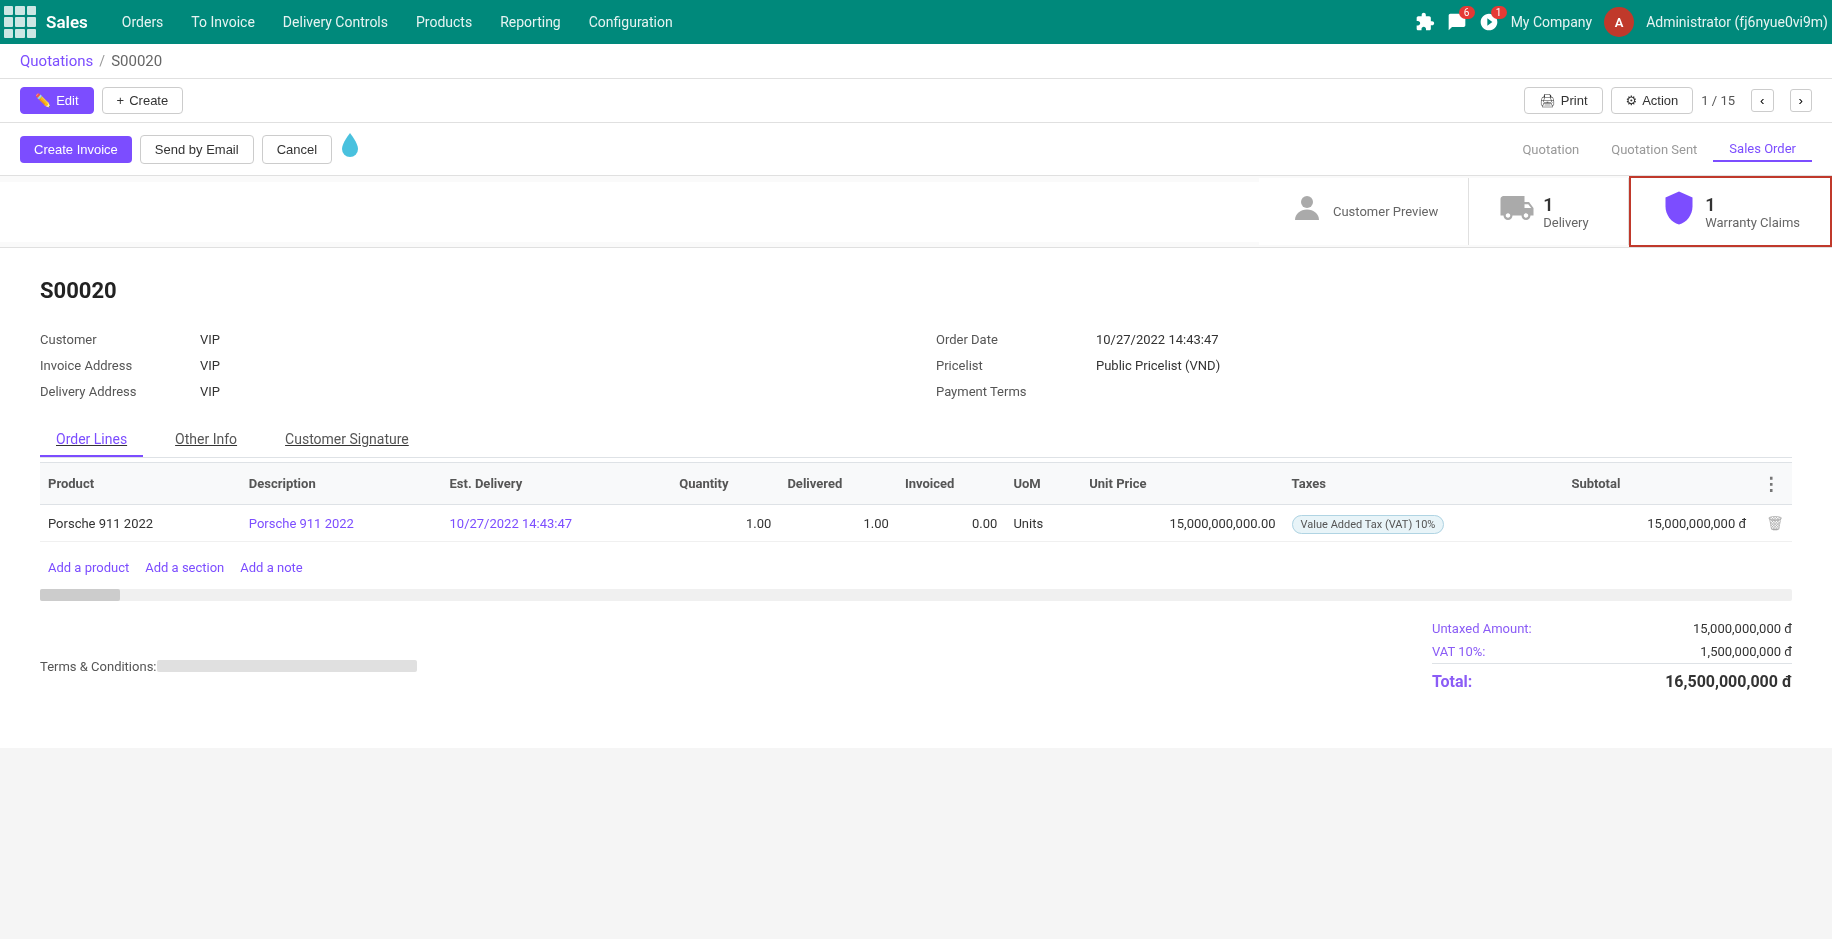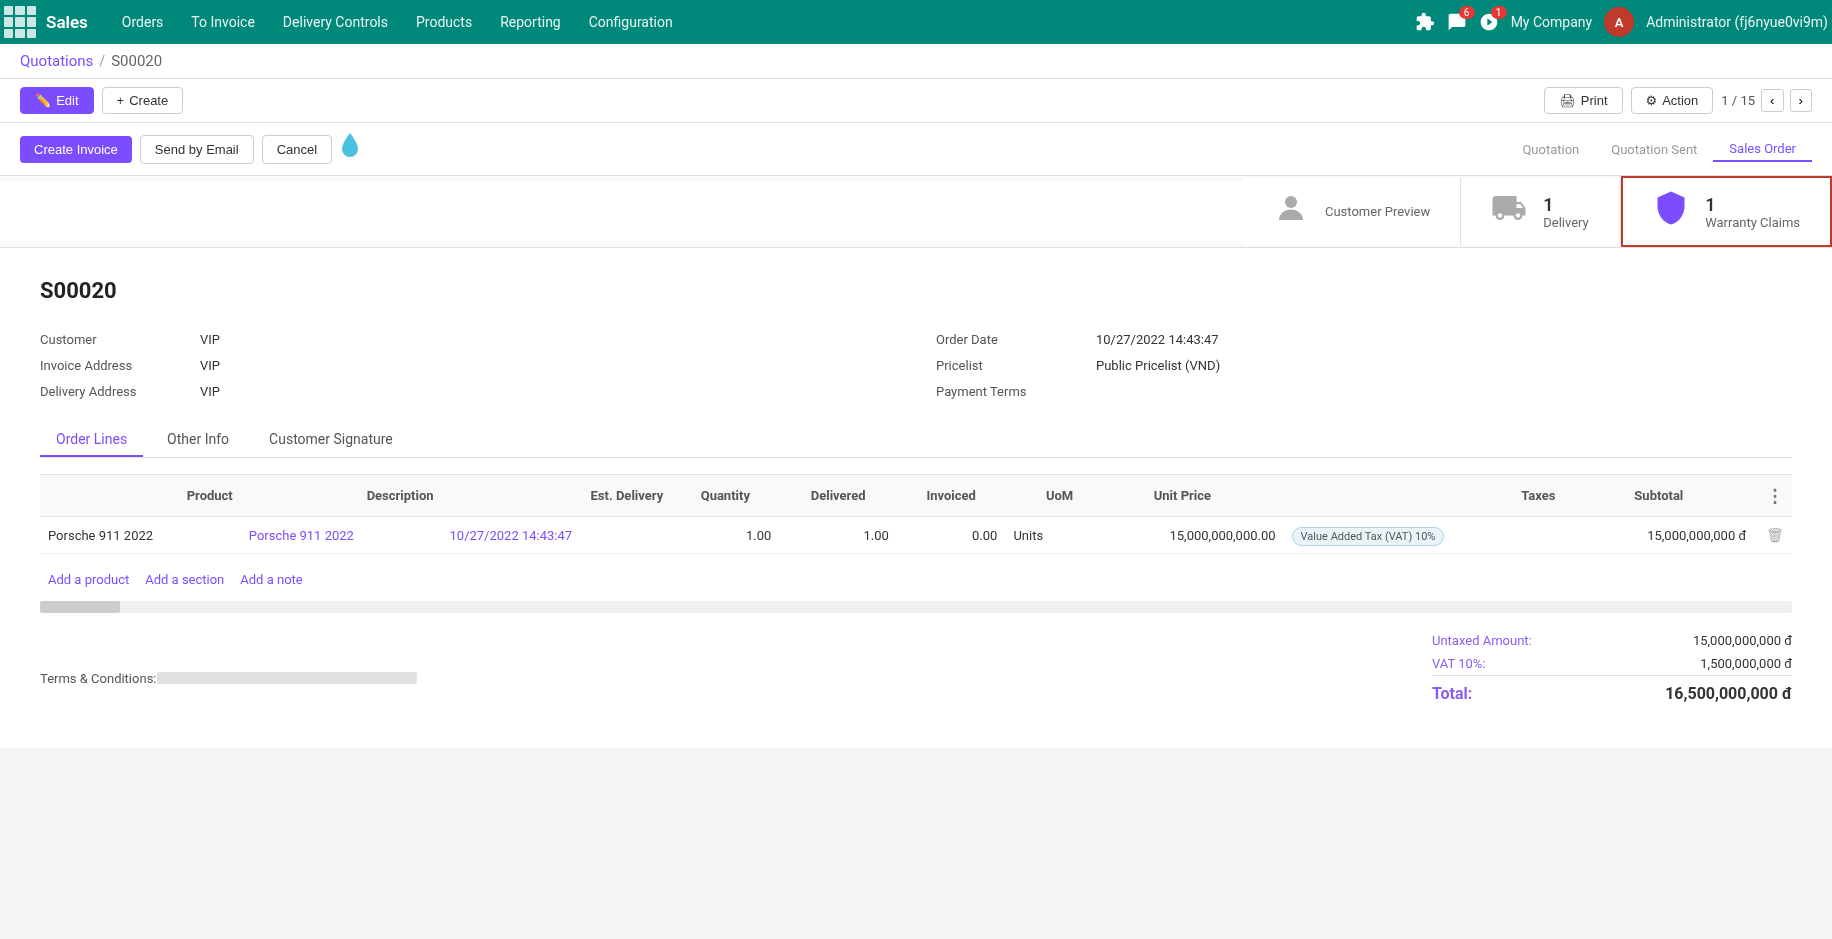--- a/index.html
+++ b/index.html
@@ -81,21 +81,21 @@
     }
     .btn {
       padding: 5px 14px; border-radius: 4px; border: 1px solid #ccc;
       cursor: pointer; font-size: 13px; display: inline-flex; align-items: center; gap: 5px;
       background: white; color: #333;
     }
     .btn-primary { background: #7c4dff; color: white; border-color: #7c4dff; }
     .btn-default { background: white; color: #333; border: 1px solid #ccc; }
     .btn-print { background: white; color: #333; border: 1px solid #ccc; }
     .btn-action { background: white; color: #333; border: 1px solid #ccc; }
-    .toolbar-right { margin-left: auto; display: flex; align-items: center; gap: 6px; }
+    .toolbar-right { margin-left: auto; display: flex; align-items: center; gap: 16px; }
     .page-nav-btn { border: 1px solid #ccc; background: white; padding: 3px 8px; cursor: pointer; border-radius: 3px; }
 
     
     .action-bar {
       background: white;
       padding: 8px 20px;
       display: flex; align-items: center;
       gap: 8px;
       border-bottom: 1px solid #e0e0e0;
     }
@@ -112,21 +112,21 @@
 
     
     .smart-buttons {
       background: #fafafa;
       border-bottom: 1px solid #e0e0e0;
       display: flex; align-items: center;
       padding: 0;
     }
     .smart-btn {
       padding: 12px 30px;
-      display: flex; align-items: center; gap: 16px;
+      display: flex; align-items: center; gap: 8px;
       border-right: 1px solid #e0e0e0;
       cursor: pointer;
       background: white;
       min-width: 160px;
     }
     .smart-btn-icon { font-size: 28px; color: #666; }
     .smart-btn-text .count { font-size: 18px; font-weight: 600; color: #333; }
     .smart-btn-text .label { font-size: 13px; color: #666; }
 
     
@@ -151,44 +151,45 @@
     }
     .form-label {
       width: 160px; color: #555; font-size: 13px; flex-shrink: 0;
     }
     .form-value {
       color: #333; font-size: 13px;
     }
 
     
     .tabs {
-      display: flex; gap: 8px; border-bottom: 1px solid #dee2e6;
-      margin-bottom: 16px;
+      display: flex; gap: 16px; border-bottom: 1px solid #dee2e6;
+      margin-bottom: 4px;
+      text-decoration: underline;
     }
     .tab {
       padding: 8px 16px; cursor: pointer; font-size: 14px;
       color: #555; border-bottom: 2px solid transparent;
     }
     .tab.active { color: #7c4dff; border-bottom: 2px solid #7c4dff; }
 
     
     .order-table { width: 100%; border-collapse: collapse; margin-bottom: 12px; }
     .order-table th {
       background: #f8f9fa;
       padding: 10px 8px;
-      text-align: right; font-size: 13px; color: #555;
+      text-align: left; font-size: 13px; color: #555;
       border-bottom: 1px solid #dee2e6;
       border-top: 1px solid #dee2e6;
     }
     .order-table td {
       padding: 10px 8px; font-size: 13px;
       border-bottom: 1px solid #f0f0f0;
     }
     .order-table td.num { text-align: right; }
-    .order-table th.num { text-align: center; }
+    .order-table th.num { text-align: left; }
     .link-text { color: #7c4dff; cursor: pointer; }
     .tax-badge {
       background: #e8f4f8; color: #555; border: 1px solid #b0d4e3;
       border-radius: 12px; padding: 2px 8px; font-size: 11px; white-space: nowrap;
     }
 
     .add-row { display: flex; gap: 16px; padding: 6px 8px; }
     .add-link { color: #7c4dff; cursor: pointer; font-size: 13px; }
     .totals-table { min-width: 360px; }
     .totals-row {

